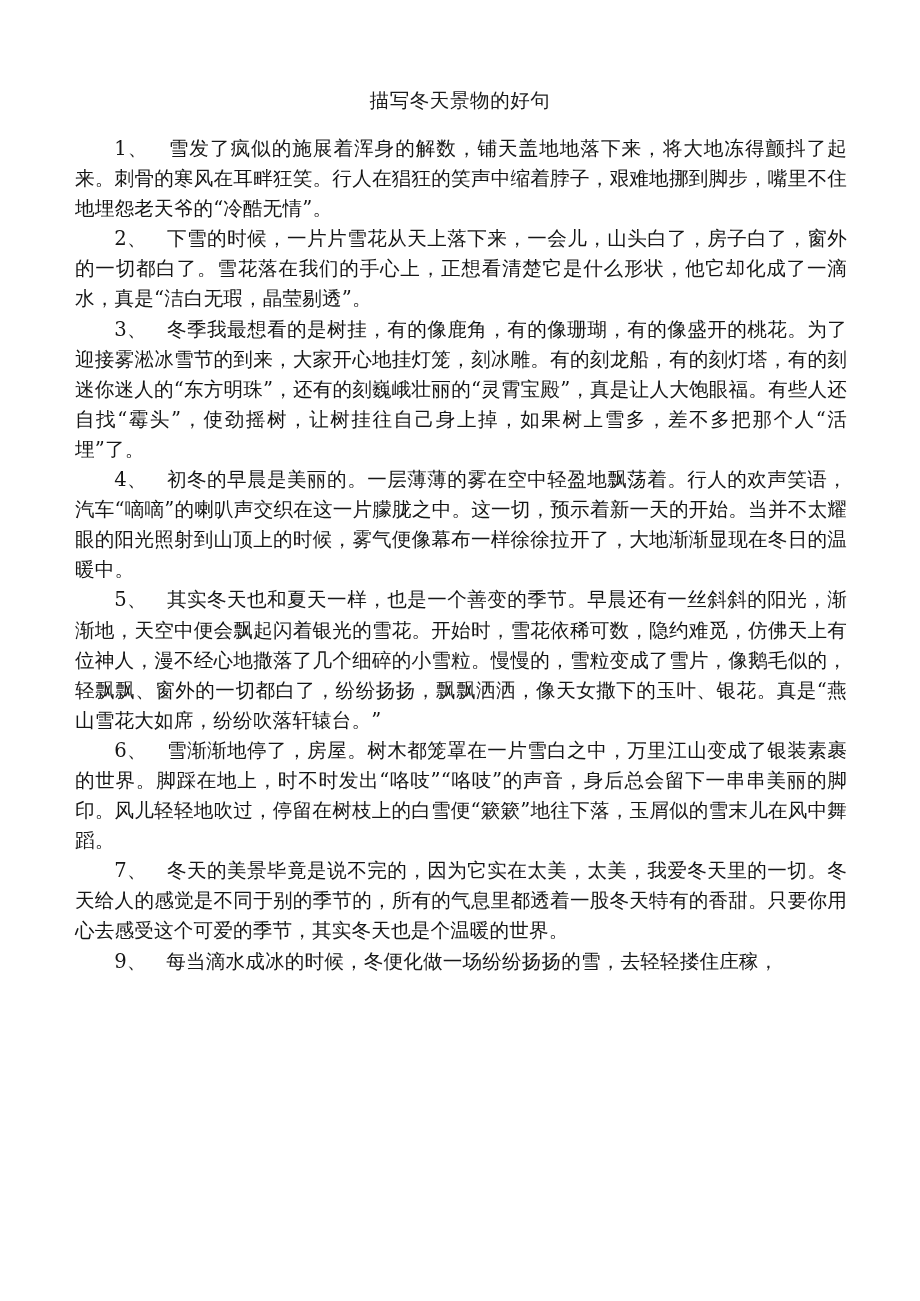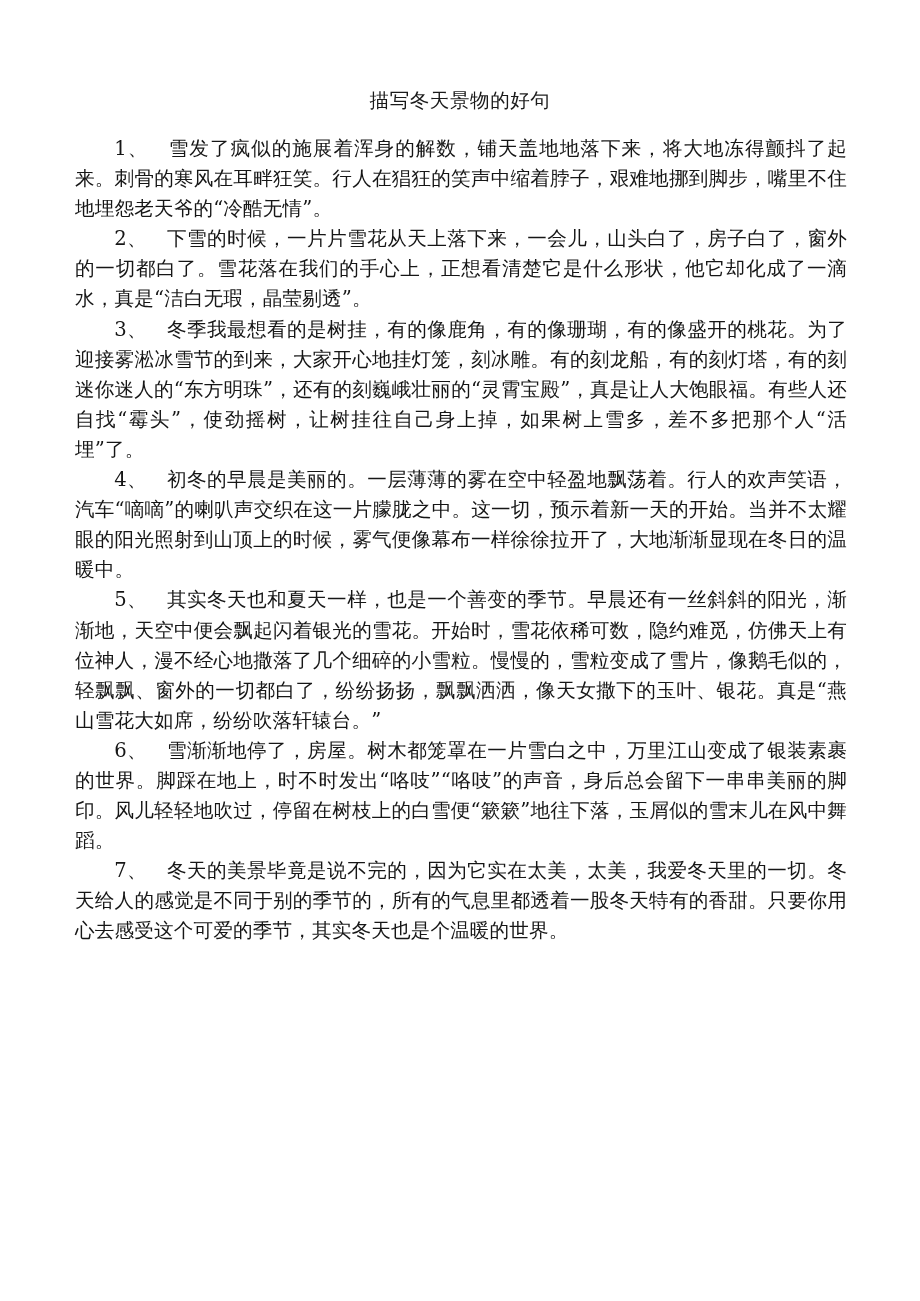--- a/index.html
+++ b/index.html
@@ -66,15 +66,16 @@
   <h1 class="doc-title">描写冬天景物的好句</h1>
 
   <div class="body-text">
     <p class="para"><span class="num">1、</span><span>　雪发了疯似的施展着浑身的解数，铺天盖地地落下来，将大地冻得颤抖了起来。刺骨的寒风在耳畔狂笑。行人在猖狂的笑声中缩着脖子，艰难地挪到脚步，嘴里不住地埋怨老天爷的“冷酷无情”。</span></p>
     <p class="para"><span class="num">2、</span><span>　下雪的时候，一片片雪花从天上落下来，一会儿，山头白了，房子白了，窗外的一切都白了。雪花落在我们的手心上，正想看清楚它是什么形状，他它却化成了一滴水，真是“洁白无瑕，晶莹剔透”。</span></p>
     <p class="para"><span class="num">3、</span><span>　冬季我最想看的是树挂，有的像鹿角，有的像珊瑚，有的像盛开的桃花。为了迎接雾淞冰雪节的到来，大家开心地挂灯笼，刻冰雕。有的刻龙船，有的刻灯塔，有的刻迷你迷人的“东方明珠”，还有的刻巍峨壮丽的“灵霄宝殿”，真是让人大饱眼福。有些人还自找“霉头”，使劲摇树，让树挂往自己身上掉，如果树上雪多，差不多把那个人“活埋”了。</span></p>
     <p class="para"><span class="num">4、</span><span>　初冬的早晨是美丽的。一层薄薄的雾在空中轻盈地飘荡着。行人的欢声笑语，汽车“嘀嘀”的喇叭声交织在这一片朦胧之中。这一切，预示着新一天的开始。当并不太耀眼的阳光照射到山顶上的时候，雾气便像幕布一样徐徐拉开了，大地渐渐显现在冬日的温暖中。</span></p>
     <p class="para"><span class="num">5、</span><span>　其实冬天也和夏天一样，也是一个善变的季节。早晨还有一丝斜斜的阳光，渐渐地，天空中便会飘起闪着银光的雪花。开始时，雪花依稀可数，隐约难觅，仿佛天上有位神人，漫不经心地撒落了几个细碎的小雪粒。慢慢的，雪粒变成了雪片，像鹅毛似的，轻飘飘、窗外的一切都白了，纷纷扬扬，飘飘洒洒，像天女撒下的玉叶、银花。真是“燕山雪花大如席，纷纷吹落轩辕台。”</span></p>
     <p class="para"><span class="num">6、</span><span>　雪渐渐地停了，房屋。树木都笼罩在一片雪白之中，万里江山变成了银装素裹的世界。脚踩在地上，时不时发出“咯吱”“咯吱”的声音，身后总会留下一串串美丽的脚印。风儿轻轻地吹过，停留在树枝上的白雪便“簌簌”地往下落，玉屑似的雪末儿在风中舞蹈。</span></p>
     <p class="para"><span class="num">7、</span><span>　冬天的美景毕竟是说不完的，因为它实在太美，太美，我爱冬天里的一切。冬天给人的感觉是不同于别的季节的，所有的气息里都透着一股冬天特有的香甜。只要你用心去感受这个可爱的季节，其实冬天也是个温暖的世界。</span></p>
+    <p class="para"><span class="num">9、</span><span>　每当滴水成冰的时候，冬便化做一场纷纷扬扬的雪，去轻轻搂住庄稼，</span></p>
   </div>
 
 </div>
 
 </body></html>

